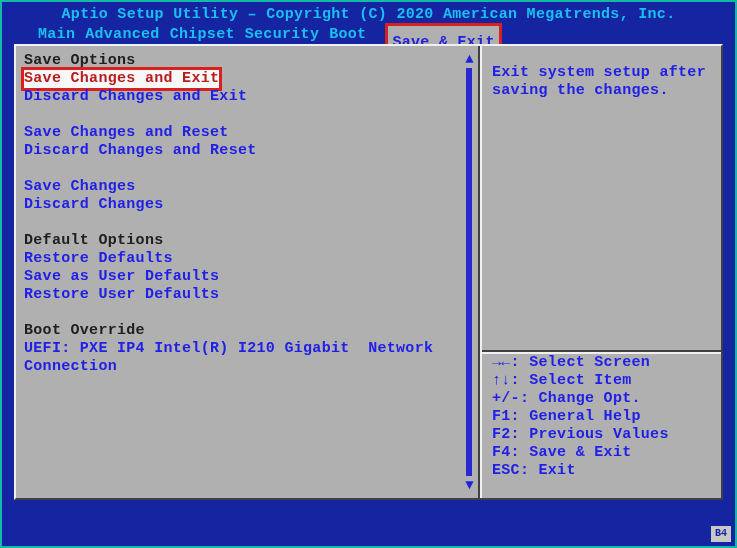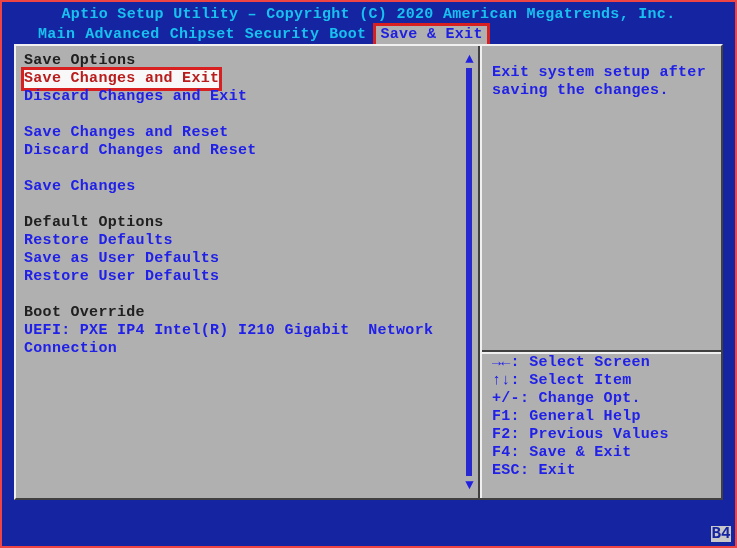--- a/index.html
+++ b/index.html
@@ -21,21 +21,21 @@
     font-size:15px;
     line-height:var(--lh);
     letter-spacing:0.3px;
     color:var(--bios-text);
   }
   .screen{
     width:737px;height:548px;
     background:var(--bios-blue);
     position:relative;
     box-sizing:border-box;
-    border:2px solid #ef4444;
+    border:2px solid #14b8a6;
   }
   .header{
     padding-top:4px;
     text-align:center;
     color:var(--bios-cyan);
     font-weight:bold;
   }
   .tabs{
     display:flex;
     gap:10px;
@@ -44,21 +44,22 @@
     font-weight:bold;
   }
   .tab{white-space:pre;}
   .tab.active{
     background:var(--bios-body);
     color:#2020e0;
     padding:0 4px;
   }
   .tab.highlighted{
     box-shadow:0 0 0 3px var(--hl-red);
-    padding:0 4px;
+    padding:8px 4px;
+    margin-left:12px;
   }
   .client{
     position:absolute;
     top:42px; left:12px; right:12px;
     height:456px;
     background:var(--bios-body);
     box-sizing:border-box;
     border-top:2px solid #f0f0f0;
     border-left:2px solid #f0f0f0;
     border-right:2px solid #404040;
@@ -110,21 +111,21 @@
     left:0;right:0;bottom:10px;
     text-align:center;
     color:var(--bios-cyan);
     font-weight:bold;
   }
   .corner-badge{
     position:absolute;
     right:4px;bottom:4px;
     width:20px;height:16px;
     background:#c8c8c8;color:#1524a0;
-    font-size:16px;font-weight:bold;
+    font-size:10px;font-weight:bold;
     text-align:center;line-height:16px;
     letter-spacing:0;
   }
 </style>
 </head>
 <body>
 
 <div class="screen">
 
   <div class="header">Aptio Setup Utility – Copyright (C) 2020 American Megatrends, Inc.</div>
@@ -146,20 +147,21 @@
       <div class="scrollbar"></div>
 
       <div class="heading">Save Options</div>
       <div><span class="item selected hl">Save Changes and Exit</span></div>
       <div><span class="item">Discard Changes and Exit</span></div>
       <div class="blank"></div>
       <div><span class="item">Save Changes and Reset</span></div>
       <div><span class="item">Discard Changes and Reset</span></div>
       <div class="blank"></div>
       <div><span class="item">Save Changes</span></div>
+      <div><span class="item">Discard Changes</span></div>
       <div class="blank"></div>
 
       <div class="heading">Default Options</div>
       <div><span class="item">Restore Defaults</span></div>
       <div><span class="item">Save as User Defaults</span></div>
       <div><span class="item">Restore User Defaults</span></div>
       <div class="blank"></div>
 
       <div class="heading">Boot Override</div>
       <div><span class="item">UEFI: PXE IP4 Intel(R) I210 Gigabit  Network</span></div>

